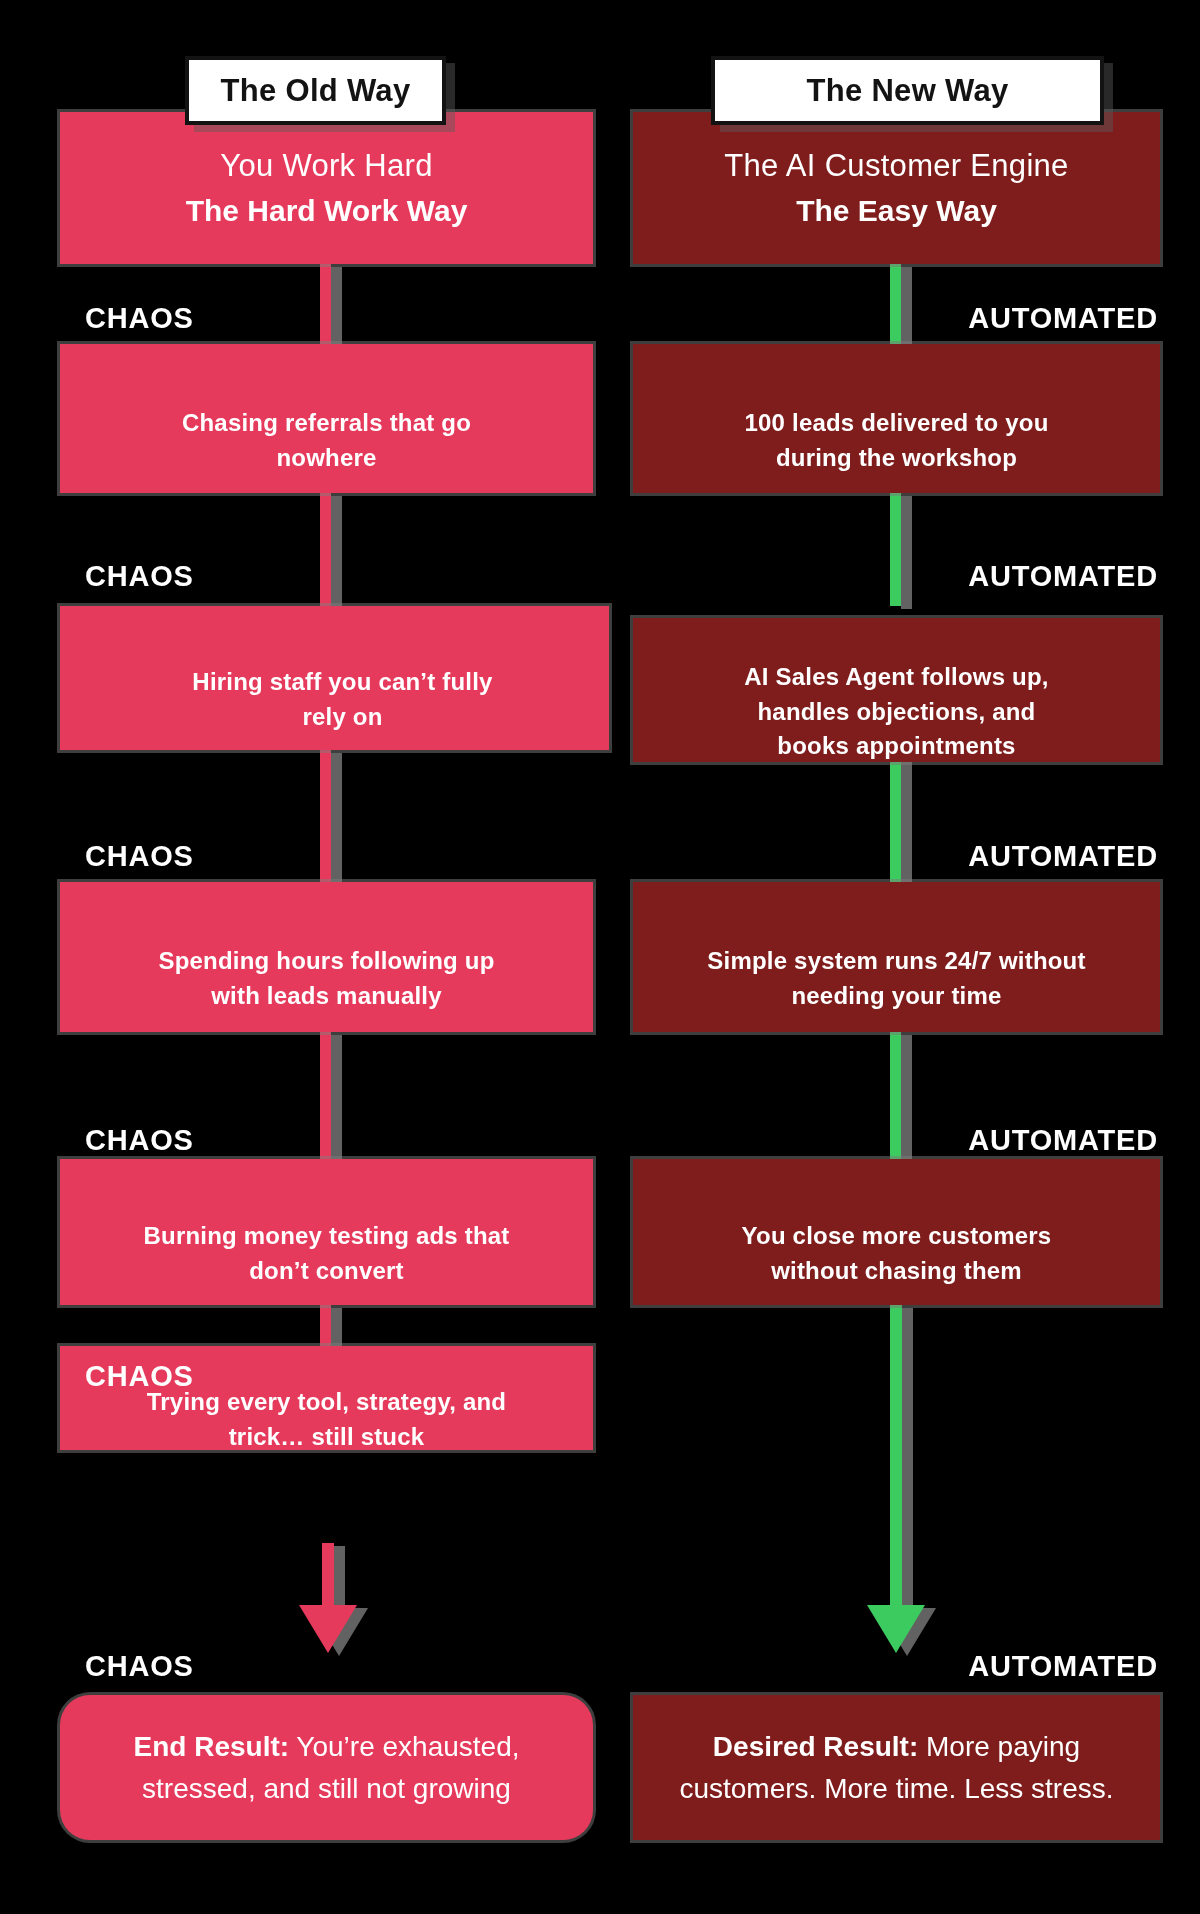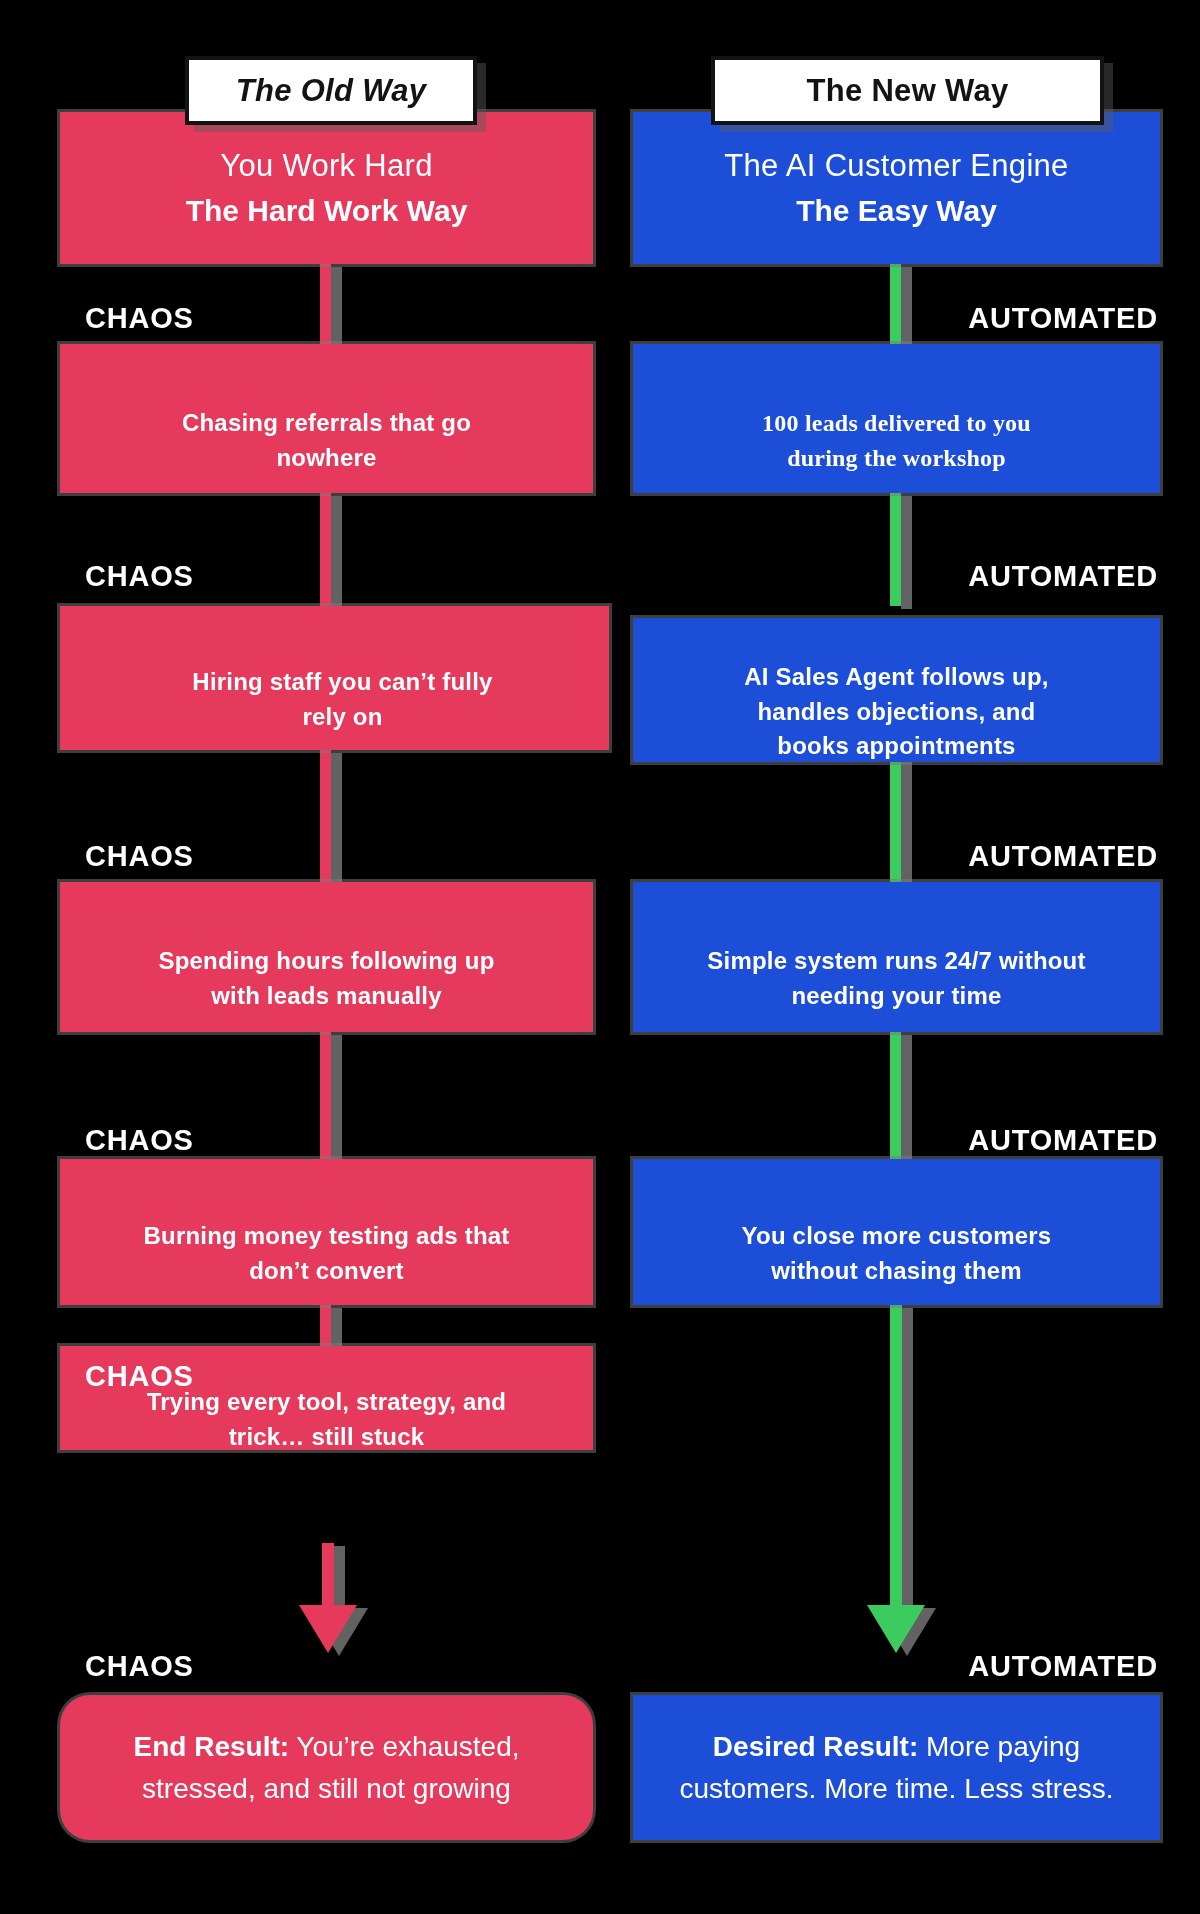--- a/index.html
+++ b/index.html
@@ -8,21 +8,21 @@
     position:relative;width:1200px;height:1914px;background:#000000;
     overflow:hidden;margin:0 auto;
   }
   
   .box{
     position:absolute;display:flex;align-items:center;justify-content:center;
     text-align:center;color:#fff;z-index:2;
     box-shadow:0 0 0 3px rgba(124,124,124,0.5);
   }
   .box.red{background:#E63A5C;}
-  .box.green{background:#1d4ed8;}
+  .box.green{background:#7f1d1d;}
   .col-left{left:60px;width:533px;}
   .col-right{left:633px;width:527px;}
   .step-text{
     font-weight:700;font-size:24px;line-height:1.45;white-space:pre-line;
     padding:0 14px;letter-spacing:.2px;margin-top:44px;
   }
   .intro-title{font-weight:400;font-size:31px;letter-spacing:.3px;}
   .intro-sub{font-weight:700;font-size:30px;margin-top:10px;}
   .result-text{font-weight:400;font-size:28px;line-height:1.5;padding:0 14px;}
   .result-text b{font-weight:800;}
@@ -75,21 +75,21 @@
     <div class="shaft"></div>
     <div class="head"></div>
   </div>
 
   <div class="box red col-left" style="top:112px;height:152px;">
     <div>
       <div class="intro-title">You Work Hard</div>
       <div class="intro-sub">The Hard Work Way</div>
     </div>
   </div>
-  <div class="header-box" style="left:185px;top:56px;width:292px;font-style:italic;">The Old Way</div>
+  <div class="header-box" style="left:185px;top:56px;width:261px;">The Old Way</div>
 
   <div class="flow-label left" style="top:300px;">CHAOS</div>
   <div class="flow-label left" style="top:558px;">CHAOS</div>
   <div class="flow-label left" style="top:838px;">CHAOS</div>
   <div class="flow-label left" style="top:1122px;">CHAOS</div>
   <div class="flow-label left" style="top:1358px;">CHAOS</div>
   <div class="flow-label left" style="top:1648px;">CHAOS</div>
 
   <div class="box red col-left" style="top:344px;height:149px;">
     <div class="step-text">Chasing referrals that go
@@ -136,21 +136,21 @@
     </div>
   </div>
   <div class="header-box" style="left:711px;top:56px;width:393px;">The New Way</div>
 
   <div class="flow-label right" style="top:300px;">AUTOMATED</div>
   <div class="flow-label right" style="top:558px;">AUTOMATED</div>
   <div class="flow-label right" style="top:838px;">AUTOMATED</div>
   <div class="flow-label right" style="top:1122px;">AUTOMATED</div>
   <div class="flow-label right" style="top:1648px;">AUTOMATED</div>
 
-  <div class="box green col-right" style="top:344px;height:149px;font-family:Liberation Serif, serif;">
+  <div class="box green col-right" style="top:344px;height:149px;">
     <div class="step-text">100 leads delivered to you
 during the workshop</div>
   </div>
   <div class="box green col-right" style="top:618px;height:144px;">
     <div class="step-text">AI Sales Agent follows up,
 handles objections, and
 books appointments</div>
   </div>
   <div class="box green col-right" style="top:882px;height:150px;">
     <div class="step-text">Simple system runs 24/7 without

